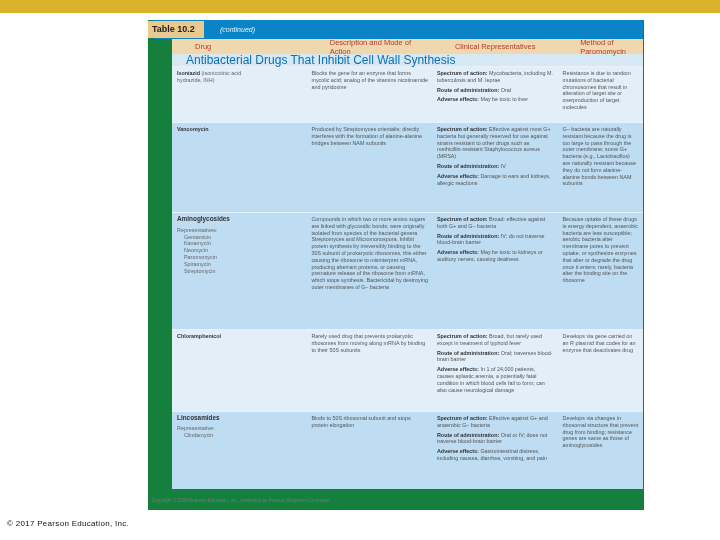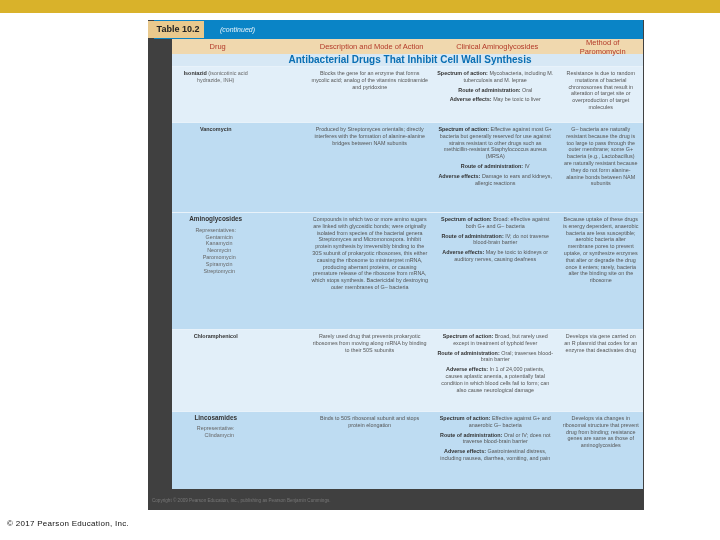--- a/index.html
+++ b/index.html
@@ -1,28 +1,28 @@
 <!DOCTYPE html>
 <html><head>
 <meta charset="utf-8">
 <style>
   html, body { margin:0; padding:0; }
   body { width:720px; height:540px; background:#ffffff; position:relative; overflow:hidden;
          font-family:"Liberation Sans", sans-serif; }
   .topbar { position:absolute; left:0; top:0; width:720px; height:13px; background:#d9b22a; }
-  .slide { position:absolute; left:148px; top:20px; width:496px; height:490px; background:#404040;text-align:center; }
+  .slide { position:absolute; left:148px; top:20px; width:496px; height:490px; background:#15803d; }
   .title-bar { position:absolute; left:6px; top:0; width:489px; height:19px; background:#0a84c6; }
   .title-tag { position:absolute; left:0; top:1px; width:56px; height:17px; background:#e9c98d;
                color:#222; font-weight:bold; font-size:9px; line-height:17px; padding-left:4px; box-sizing:border-box; }
   .title-cont { position:absolute; left:66px; top:1px; color:#e6f3fb; font-style:italic; font-size:7px; line-height:17px; }
   .table { position:absolute; left:24px; top:19px; width:471px; }
   .hdr { display:flex; height:15px; background:#f0d8ae; color:#b33b2a; font-size:7.5px; align-items:center; }
-  .hdr div { box-sizing:border-box; padding-left:5px; }
+  .hdr div { box-sizing:border-box; padding-left:23px; }
   .c1 { width:96px; } .c2 { width:140px;margin-left:48px; } .c3 { width:140px; } .c4 { width:95px; }
-  .sec { height:12px; background:#d7e8f5; color:#0a6fb3; font-size:10px; font-weight:bold; line-height:12px; padding-left:5px; }
+  .sec { height:12px; background:#d7e8f5; color:#0a6fb3; font-size:12px; font-weight:normal; line-height:12px; padding-left:14px; }
   .row { display:flex; font-size:5.4px; line-height:6.8px; color:#555; border-top:1px solid #e8f2fa; }
   .row > div { box-sizing:border-box; padding:3px 4px 2px 5px; }
   .light { background:#e2eff9; }
   .med { background:#bedcf2; }
   .drug { font-weight:bold; color:#333; }
   .sub { color:#666; }
   .ind { padding-left:7px; display:block; }
   .p { margin:0 0 3px 0; }
   b.lbl { color:#333; }
   .copy { position:absolute; left:152px; top:498px; font-size:4.6px; color:#777; }
@@ -36,21 +36,21 @@
 <div class="slide">
   <div class="title-bar">
     <span class="title-cont">(continued)</span>
   </div>
   <div class="title-tag">Table 10.2</div>
 
   <div class="table">
     <div class="hdr">
       <div class="c1">Drug</div>
       <div class="c2">Description and Mode of Action</div>
-      <div class="c3">Clinical Aminoglycosides</div>
+      <div class="c3">Clinical Representatives</div>
       <div class="c4">Method of Paromomycin</div>
     </div>
 
     <div class="sec">Antibacterial Drugs That Inhibit Cell Wall Synthesis</div>
 
     <div class="row light" style="height:55px">
       <div class="c1">
         <span class="drug">Isoniazid</span>
         <span class="sub">(isonicotinic acid hydrazide, INH)</span>
       </div>

